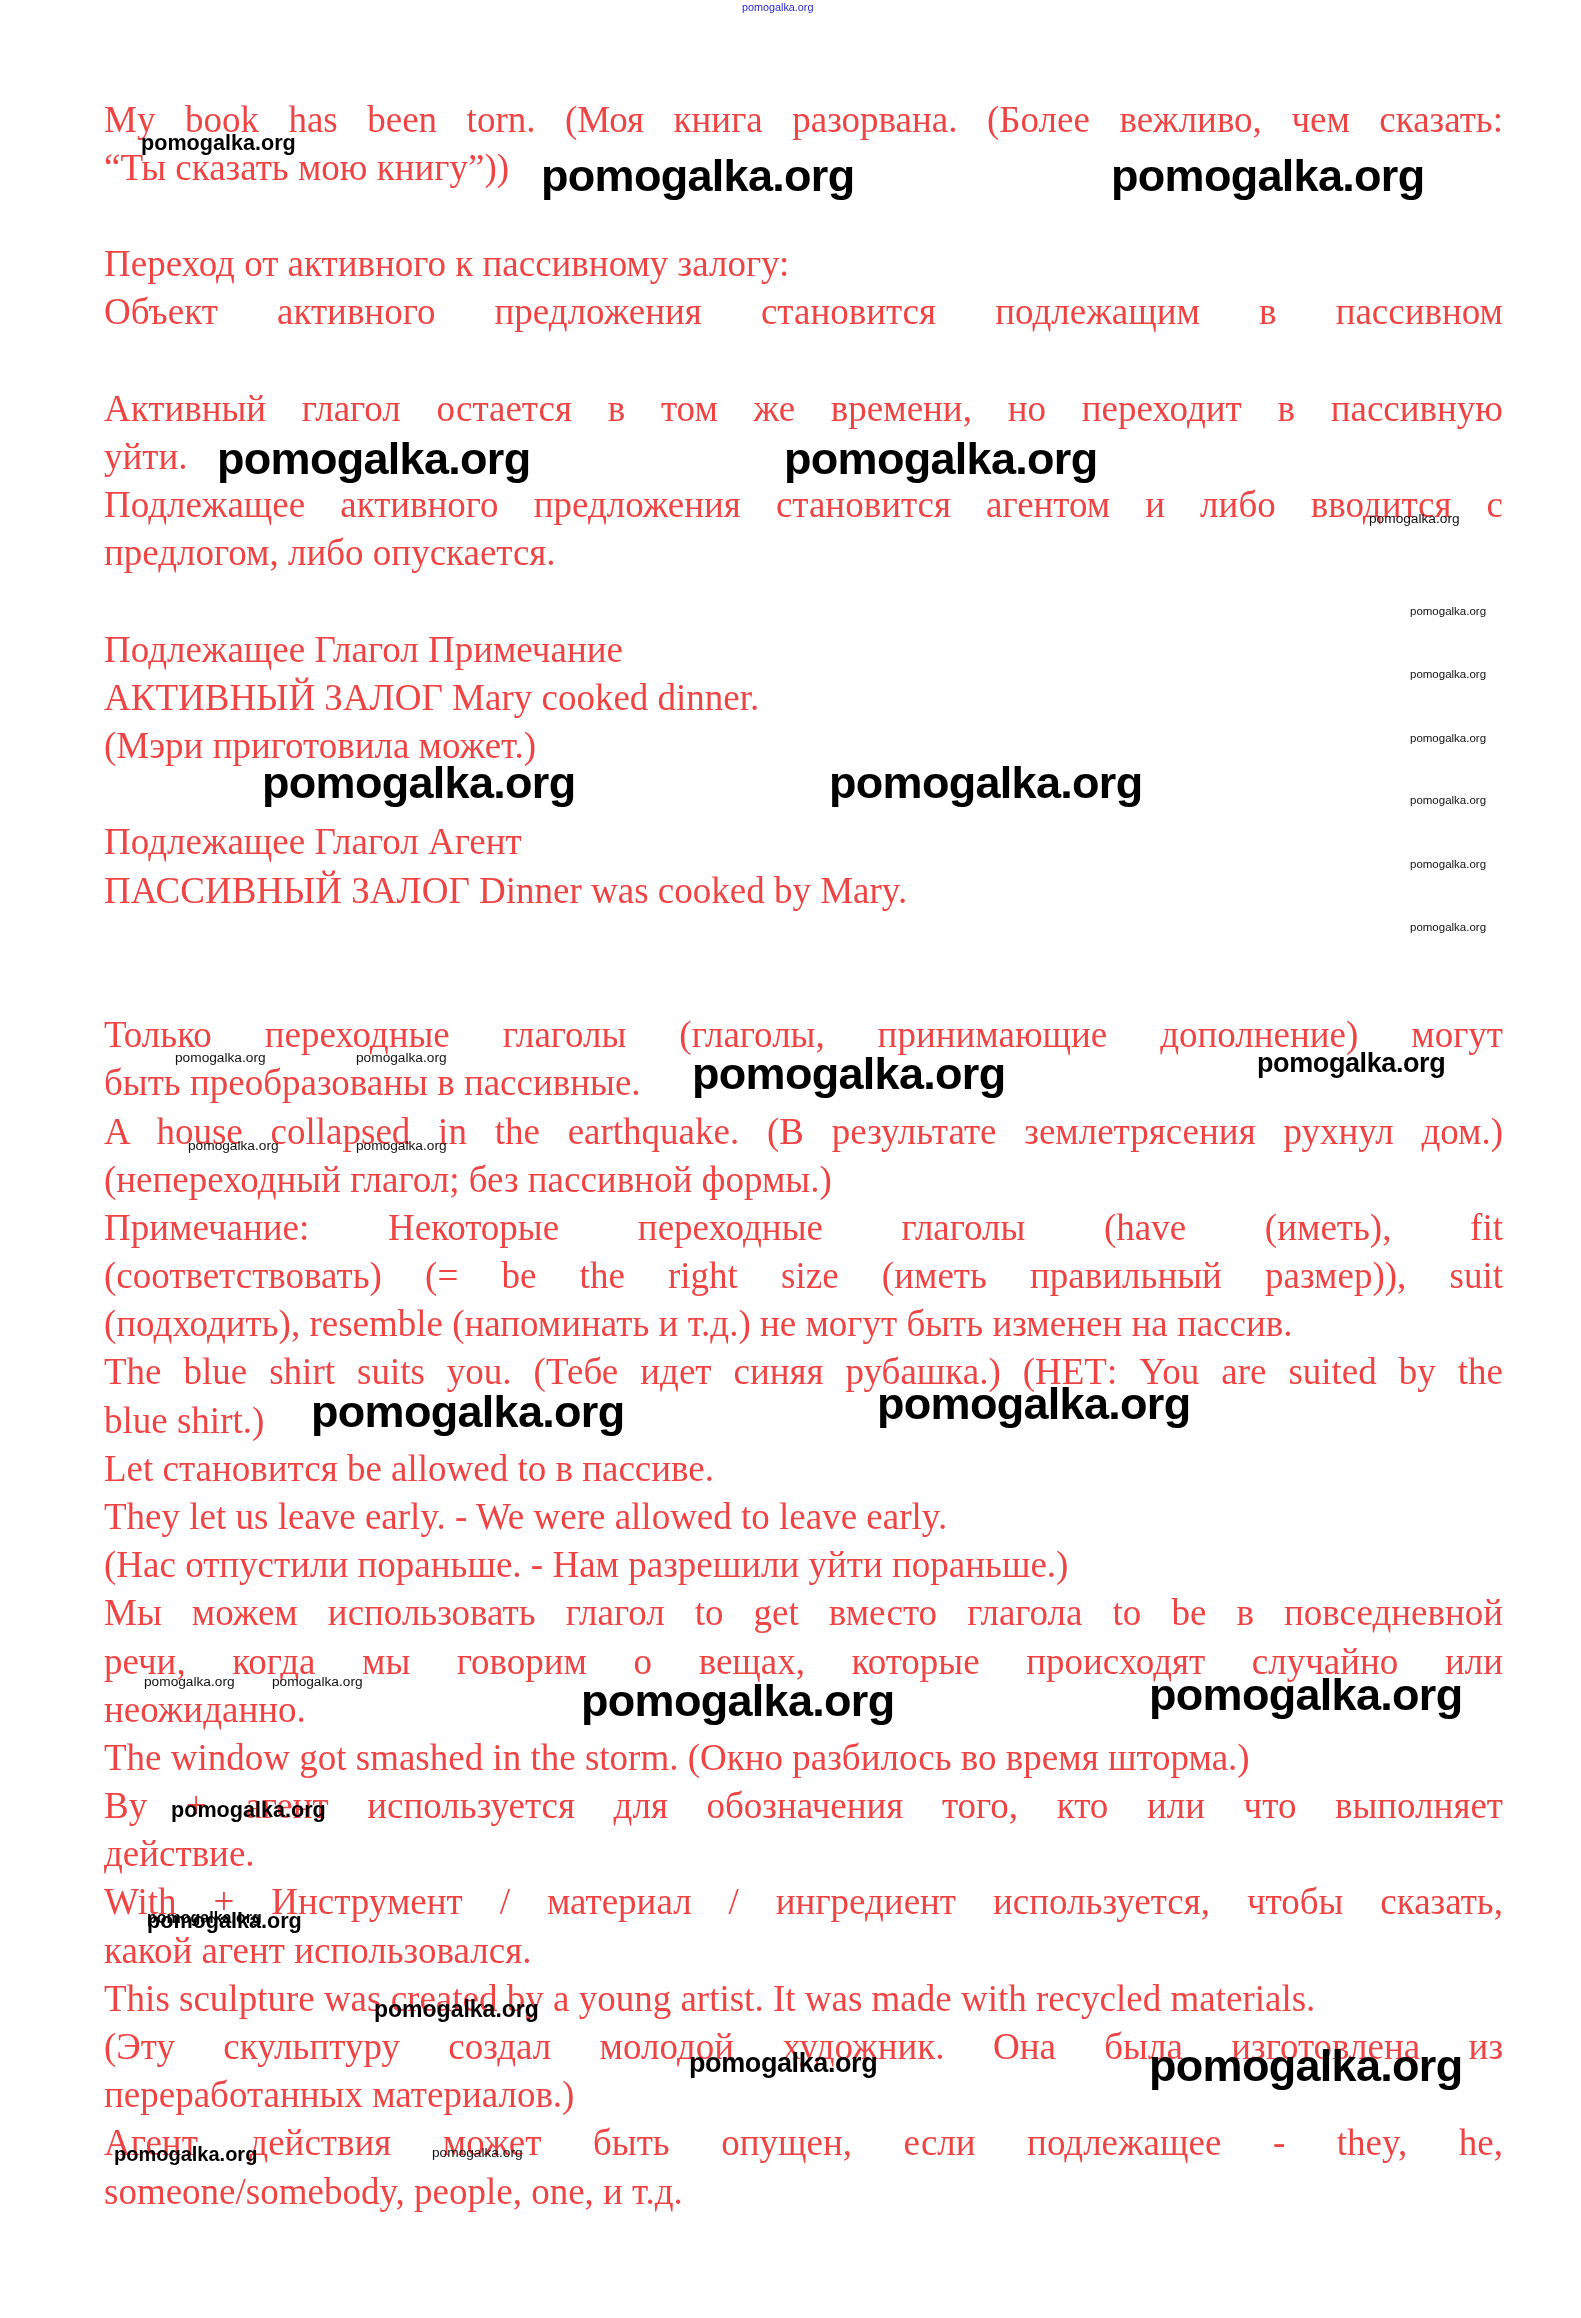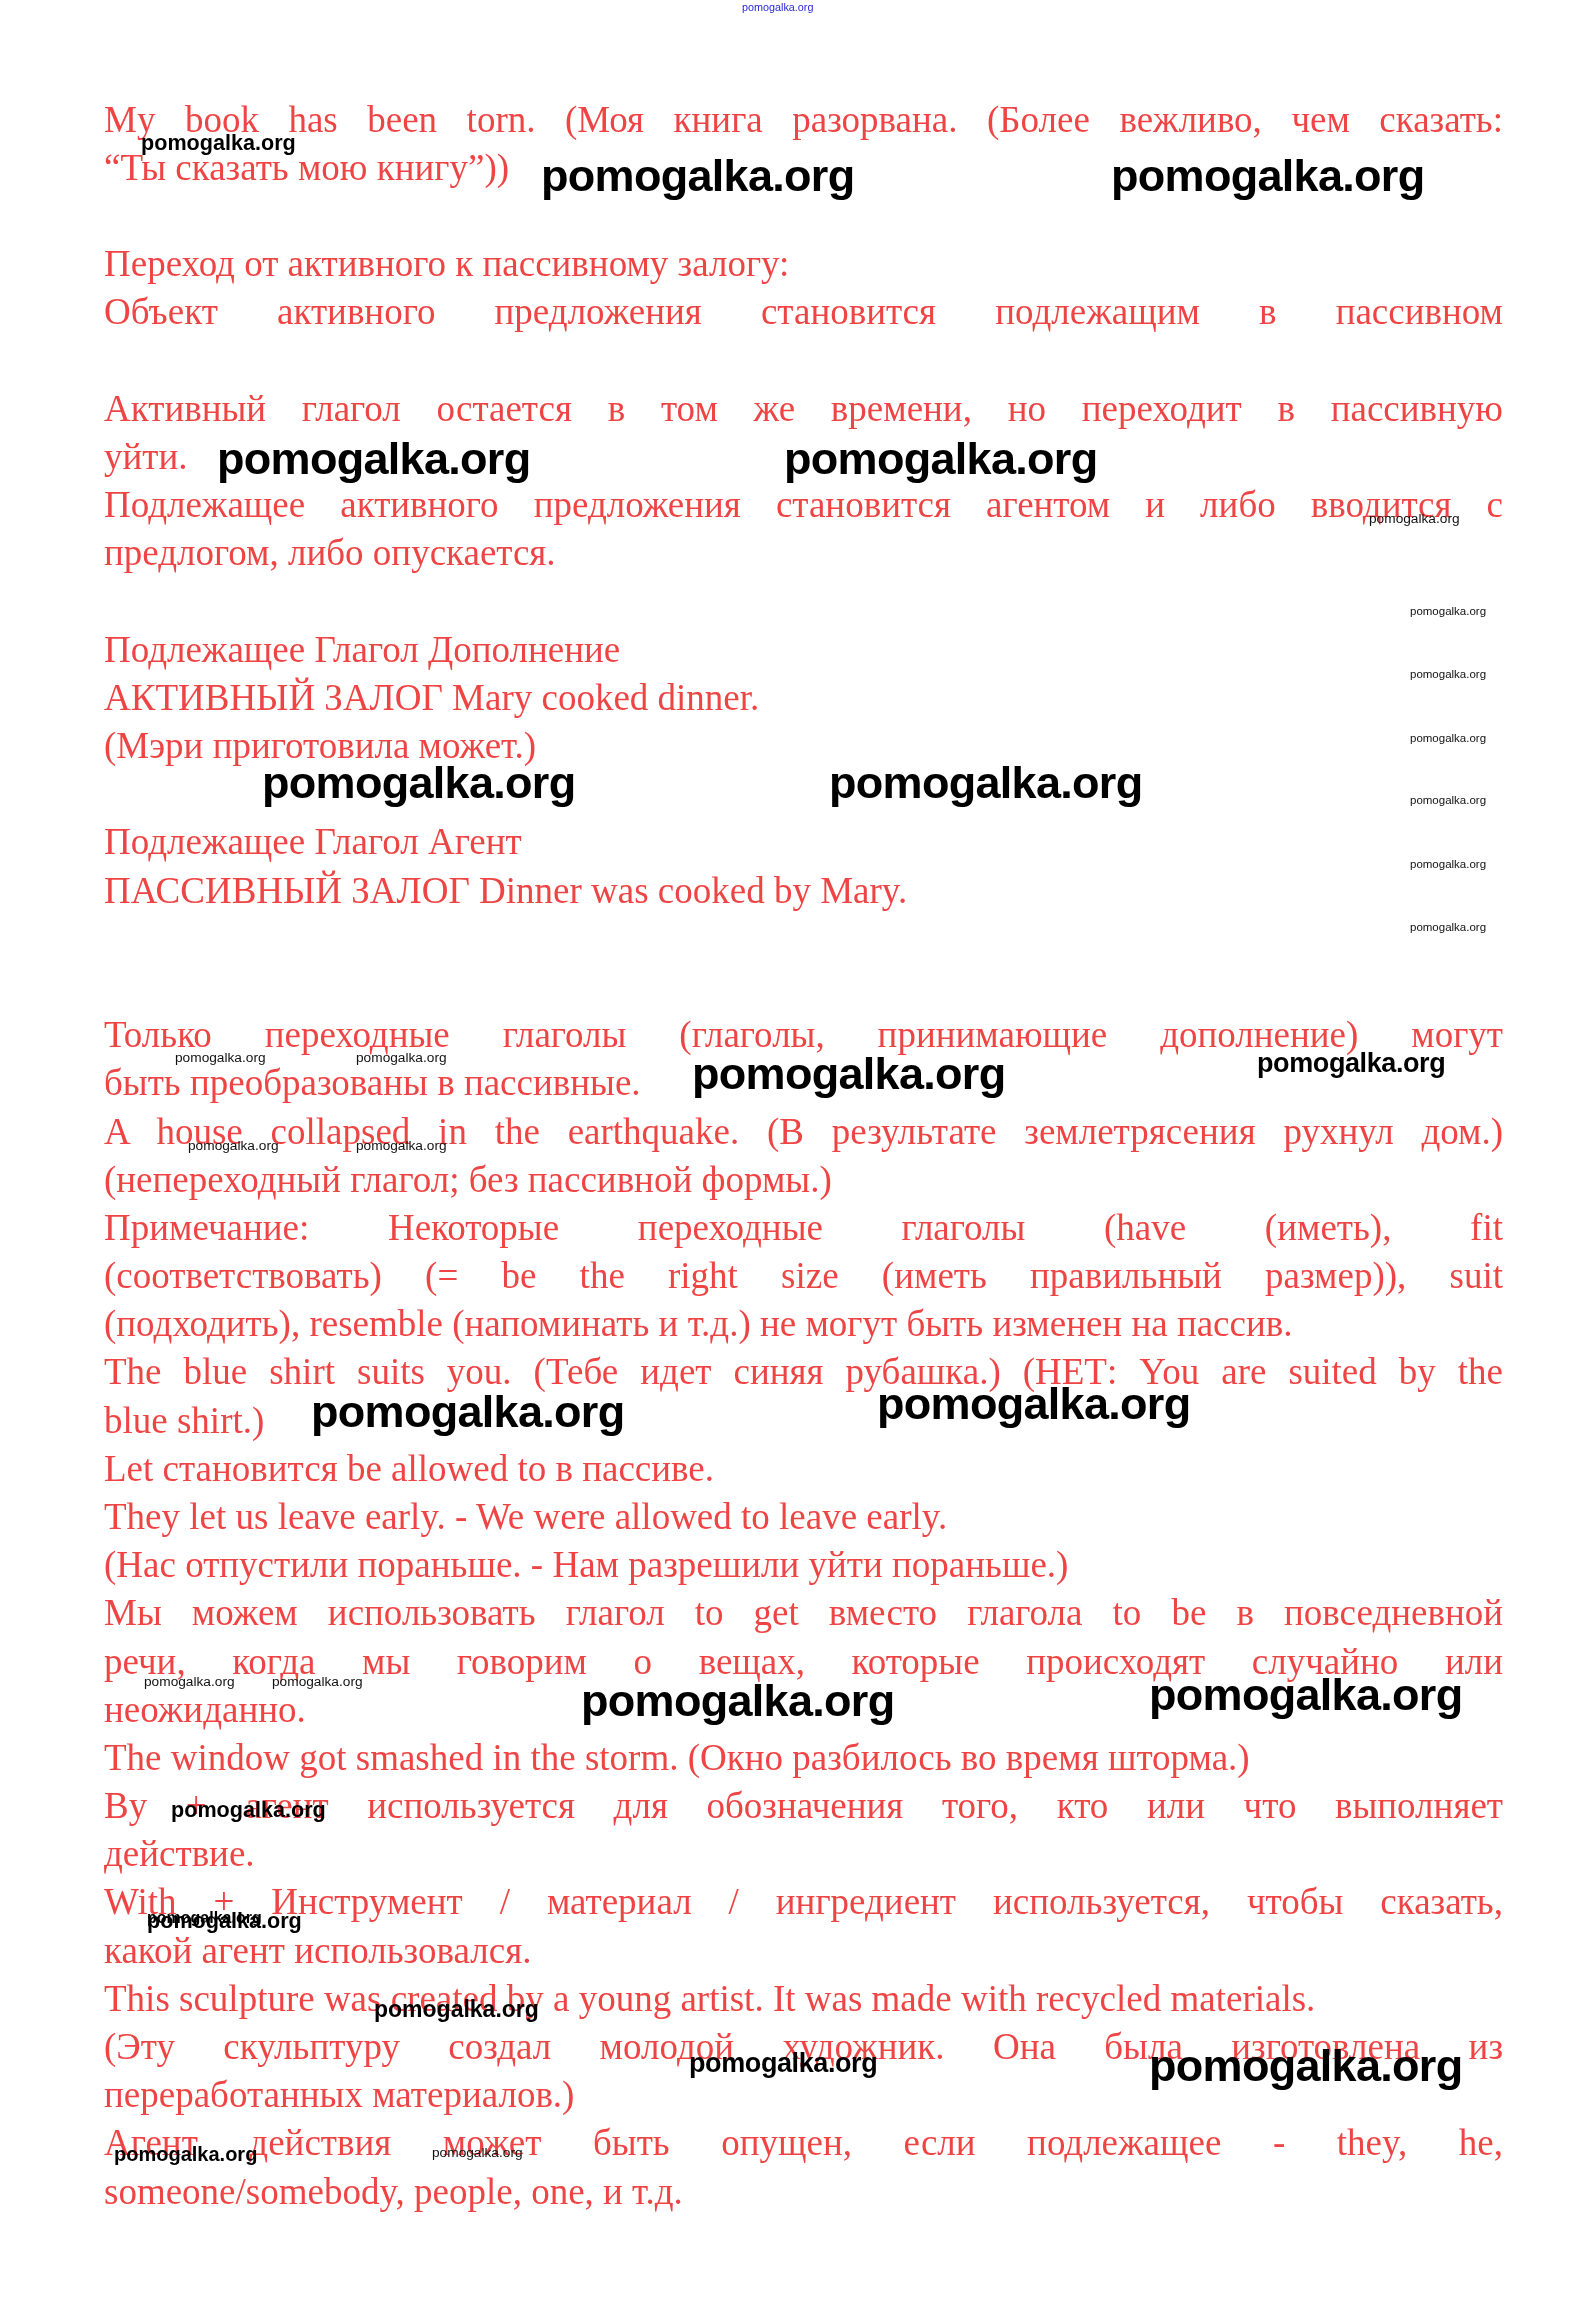--- a/index.html
+++ b/index.html
@@ -49,21 +49,21 @@
   <div class="line j" style="top:96px">My book has been torn. (Моя книга разорвана. (Более вежливо, чем сказать:</div>
   <div class="line" style="top:144px">“Ты сказать мою книгу”))</div>
 
   <div class="line" style="top:240px">Переход от активного к пассивному залогу:</div>
   <div class="line j" style="top:288px">Объект активного предложения становится подлежащим в пассивном</div>
   <div class="line j" style="top:385px">Активный глагол остается в том же времени, но переходит в пассивную</div>
   <div class="line" style="top:433px">уйти.</div>
   <div class="line j" style="top:481px">Подлежащее активного предложения становится агентом и либо вводится с</div>
   <div class="line" style="top:529px">предлогом, либо опускается.</div>
 
-  <div class="line" style="top:626px">Подлежащее Глагол Дополнение</div>
+  <div class="line" style="top:626px">Подлежащее Глагол Примечание</div>
   <div class="line" style="top:674px">АКТИВНЫЙ ЗАЛОГ Mary cooked dinner.</div>
   <div class="line" style="top:722px">(Мэри приготовила может.)</div>
 
   <div class="line" style="top:818px">Подлежащее Глагол Агент</div>
   <div class="line" style="top:867px">ПАССИВНЫЙ ЗАЛОГ Dinner was cooked by Mary.</div>
 
   <div class="line j" style="top:1011px">Только переходные глаголы (глаголы, принимающие дополнение) могут</div>
   <div class="line" style="top:1059px">быть преобразованы в пассивные.</div>
   <div class="line j" style="top:1108px">A house collapsed in the earthquake. (В результате землетрясения рухнул дом.)</div>
   <div class="line" style="top:1156px">(непереходный глагол; без пассивной формы.)</div>

